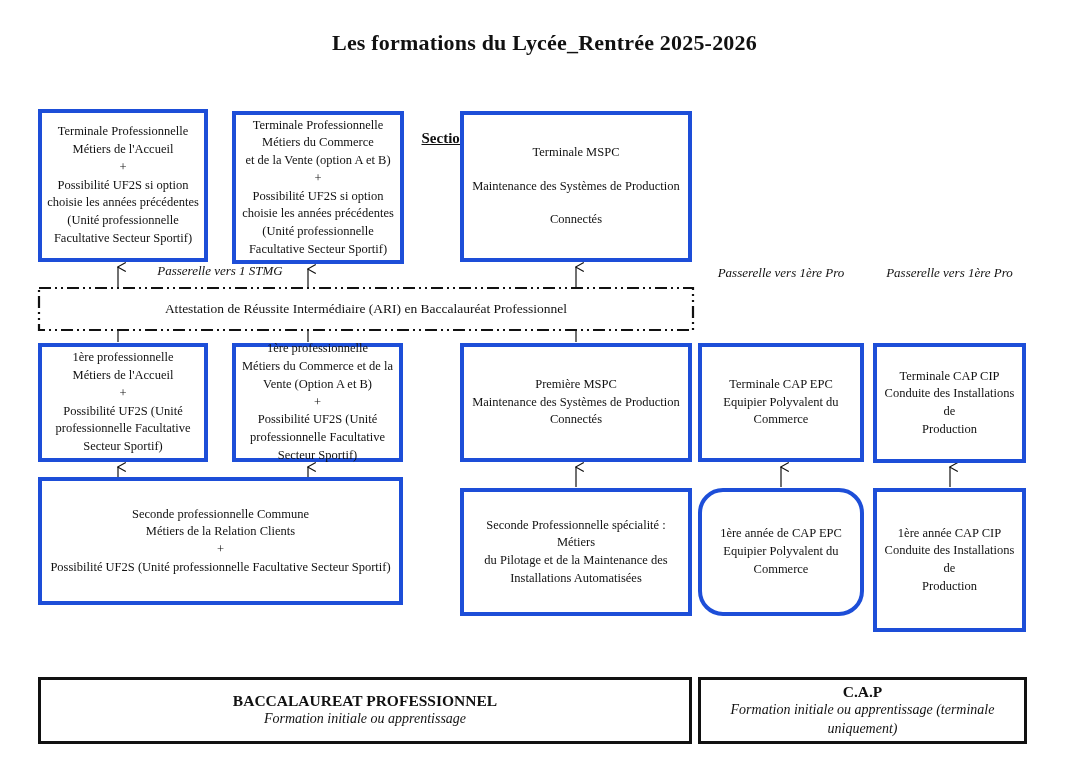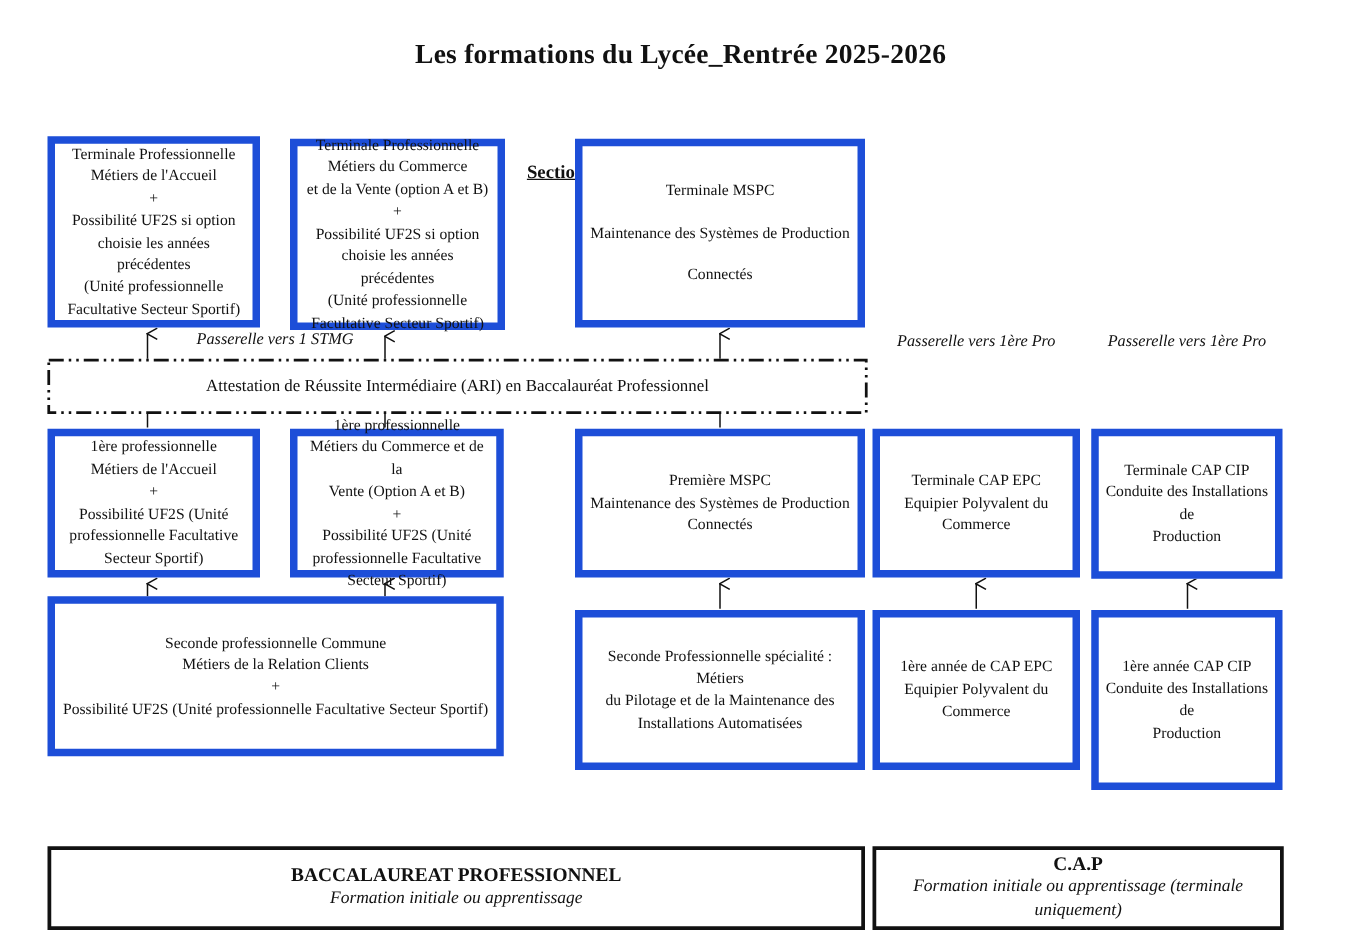--- a/index.html
+++ b/index.html
@@ -9,21 +9,21 @@
   }
   .page-title{
     position:absolute;left:0;top:30px;width:100%;text-align:center;
     font-size:22px;font-weight:bold;letter-spacing:.2px;
   }
   .section-heading{
     position:absolute;left:0;top:83px;width:100%;text-align:center;
     font-size:15px;font-weight:bold;text-decoration:underline;margin-top:47px;
   }
   .box{
-    position:absolute;box-sizing:border-box;border:6px solid #1d4ed8;background:#fff;
+    position:absolute;box-sizing:border-box;border:4px solid #1d4ed8;background:#fff;
     display:flex;flex-direction:column;justify-content:center;align-items:center;
     text-align:center;font-size:12.5px;line-height:1.42;padding:22px 5px;
   }
   .footer-box{
     position:absolute;box-sizing:border-box;border:3px solid #111;background:#fff;
     display:flex;flex-direction:column;justify-content:center;align-items:center;
     text-align:center;padding:4px 10px;
   }
   .footer-title{font-size:15.5px;font-weight:bold;}
   .footer-sub{font-size:14px;font-style:italic;line-height:1.3;}
@@ -141,21 +141,21 @@
       <div>Seconde professionnelle Commune</div>
       <div>Métiers de la Relation Clients</div>
       <div>+</div>
       <div>Possibilité UF2S (Unité professionnelle Facultative Secteur Sportif)</div>
     </div>
   <div class="box" style="left:460px;top:488px;width:232px;height:128px;">
       <div>Seconde Professionnelle spécialité : Métiers</div>
       <div>du Pilotage et de la Maintenance des</div>
       <div>Installations Automatisées</div>
     </div>
-  <div class="box" style="left:698px;top:488px;width:166px;height:128px;">
+  <div class="box" style="left:698px;top:488px;width:166px;height:128px;border-radius:25px;">
       <div>1ère année de CAP EPC</div>
       <div>Equipier Polyvalent du</div>
       <div>Commerce</div>
     </div>
   <div class="box" style="left:873px;top:488px;width:153px;height:144px;">
       <div>1ère année CAP CIP</div>
       <div>Conduite des Installations de</div>
       <div>Production</div>
     </div>
 

